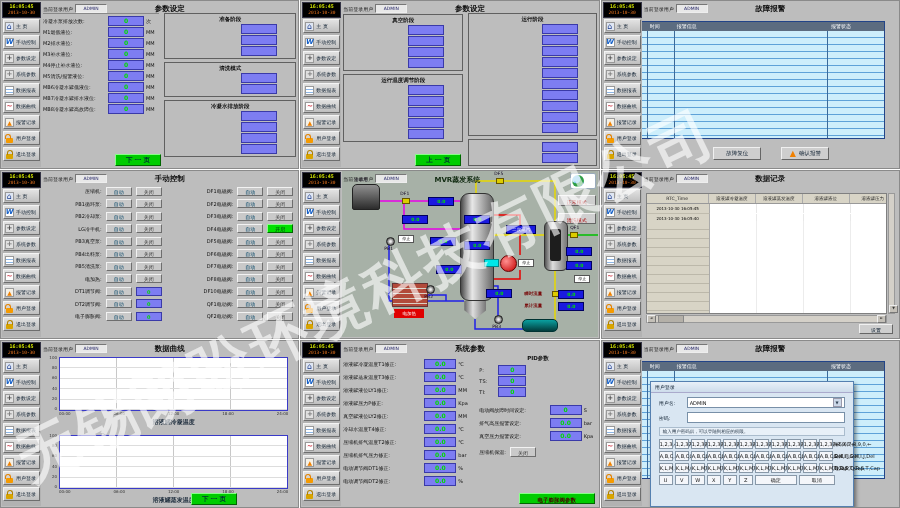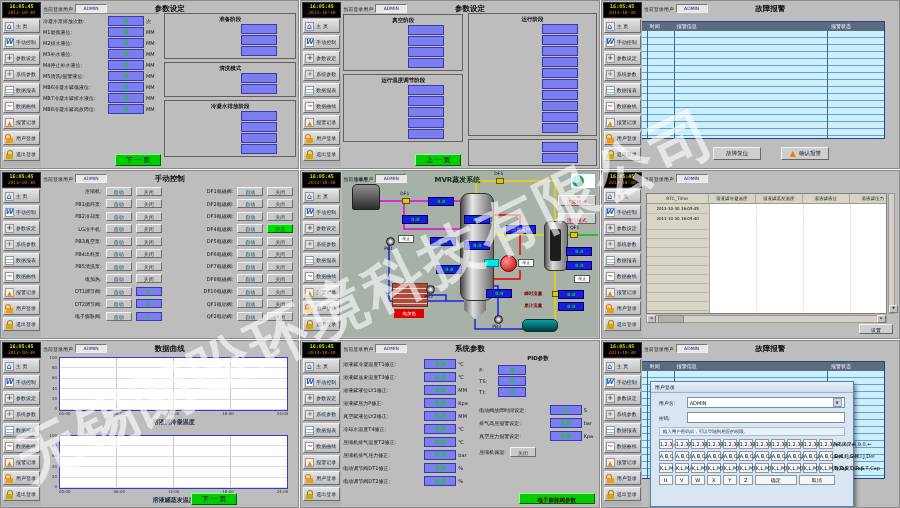--- a/index.html
+++ b/index.html
@@ -986,20 +986,21 @@
         <span class="icon" data-icon="user-login-icon"></span>
         <span class="sb-label">用户登录</span>
       </div>
           <div class="sb-btn">
         <span class="icon" data-icon="logout-icon"></span>
         <span class="sb-label">退出登录</span>
       </div>
         </div>
   </div>
 
+    <div class="ptitle">数据记录</div>
     <div class="content">
       <div class="dt">
         <div class="dt-head">
 
         <span class="dt-h">RTC_Time</span>
             <span class="dt-h">溶液罐冷凝温度</span>
             <span class="dt-h">溶液罐蒸发温度</span>
             <span class="dt-h">溶液罐液位</span>
             <span class="dt-h">溶液罐压力</span>
           </div>

